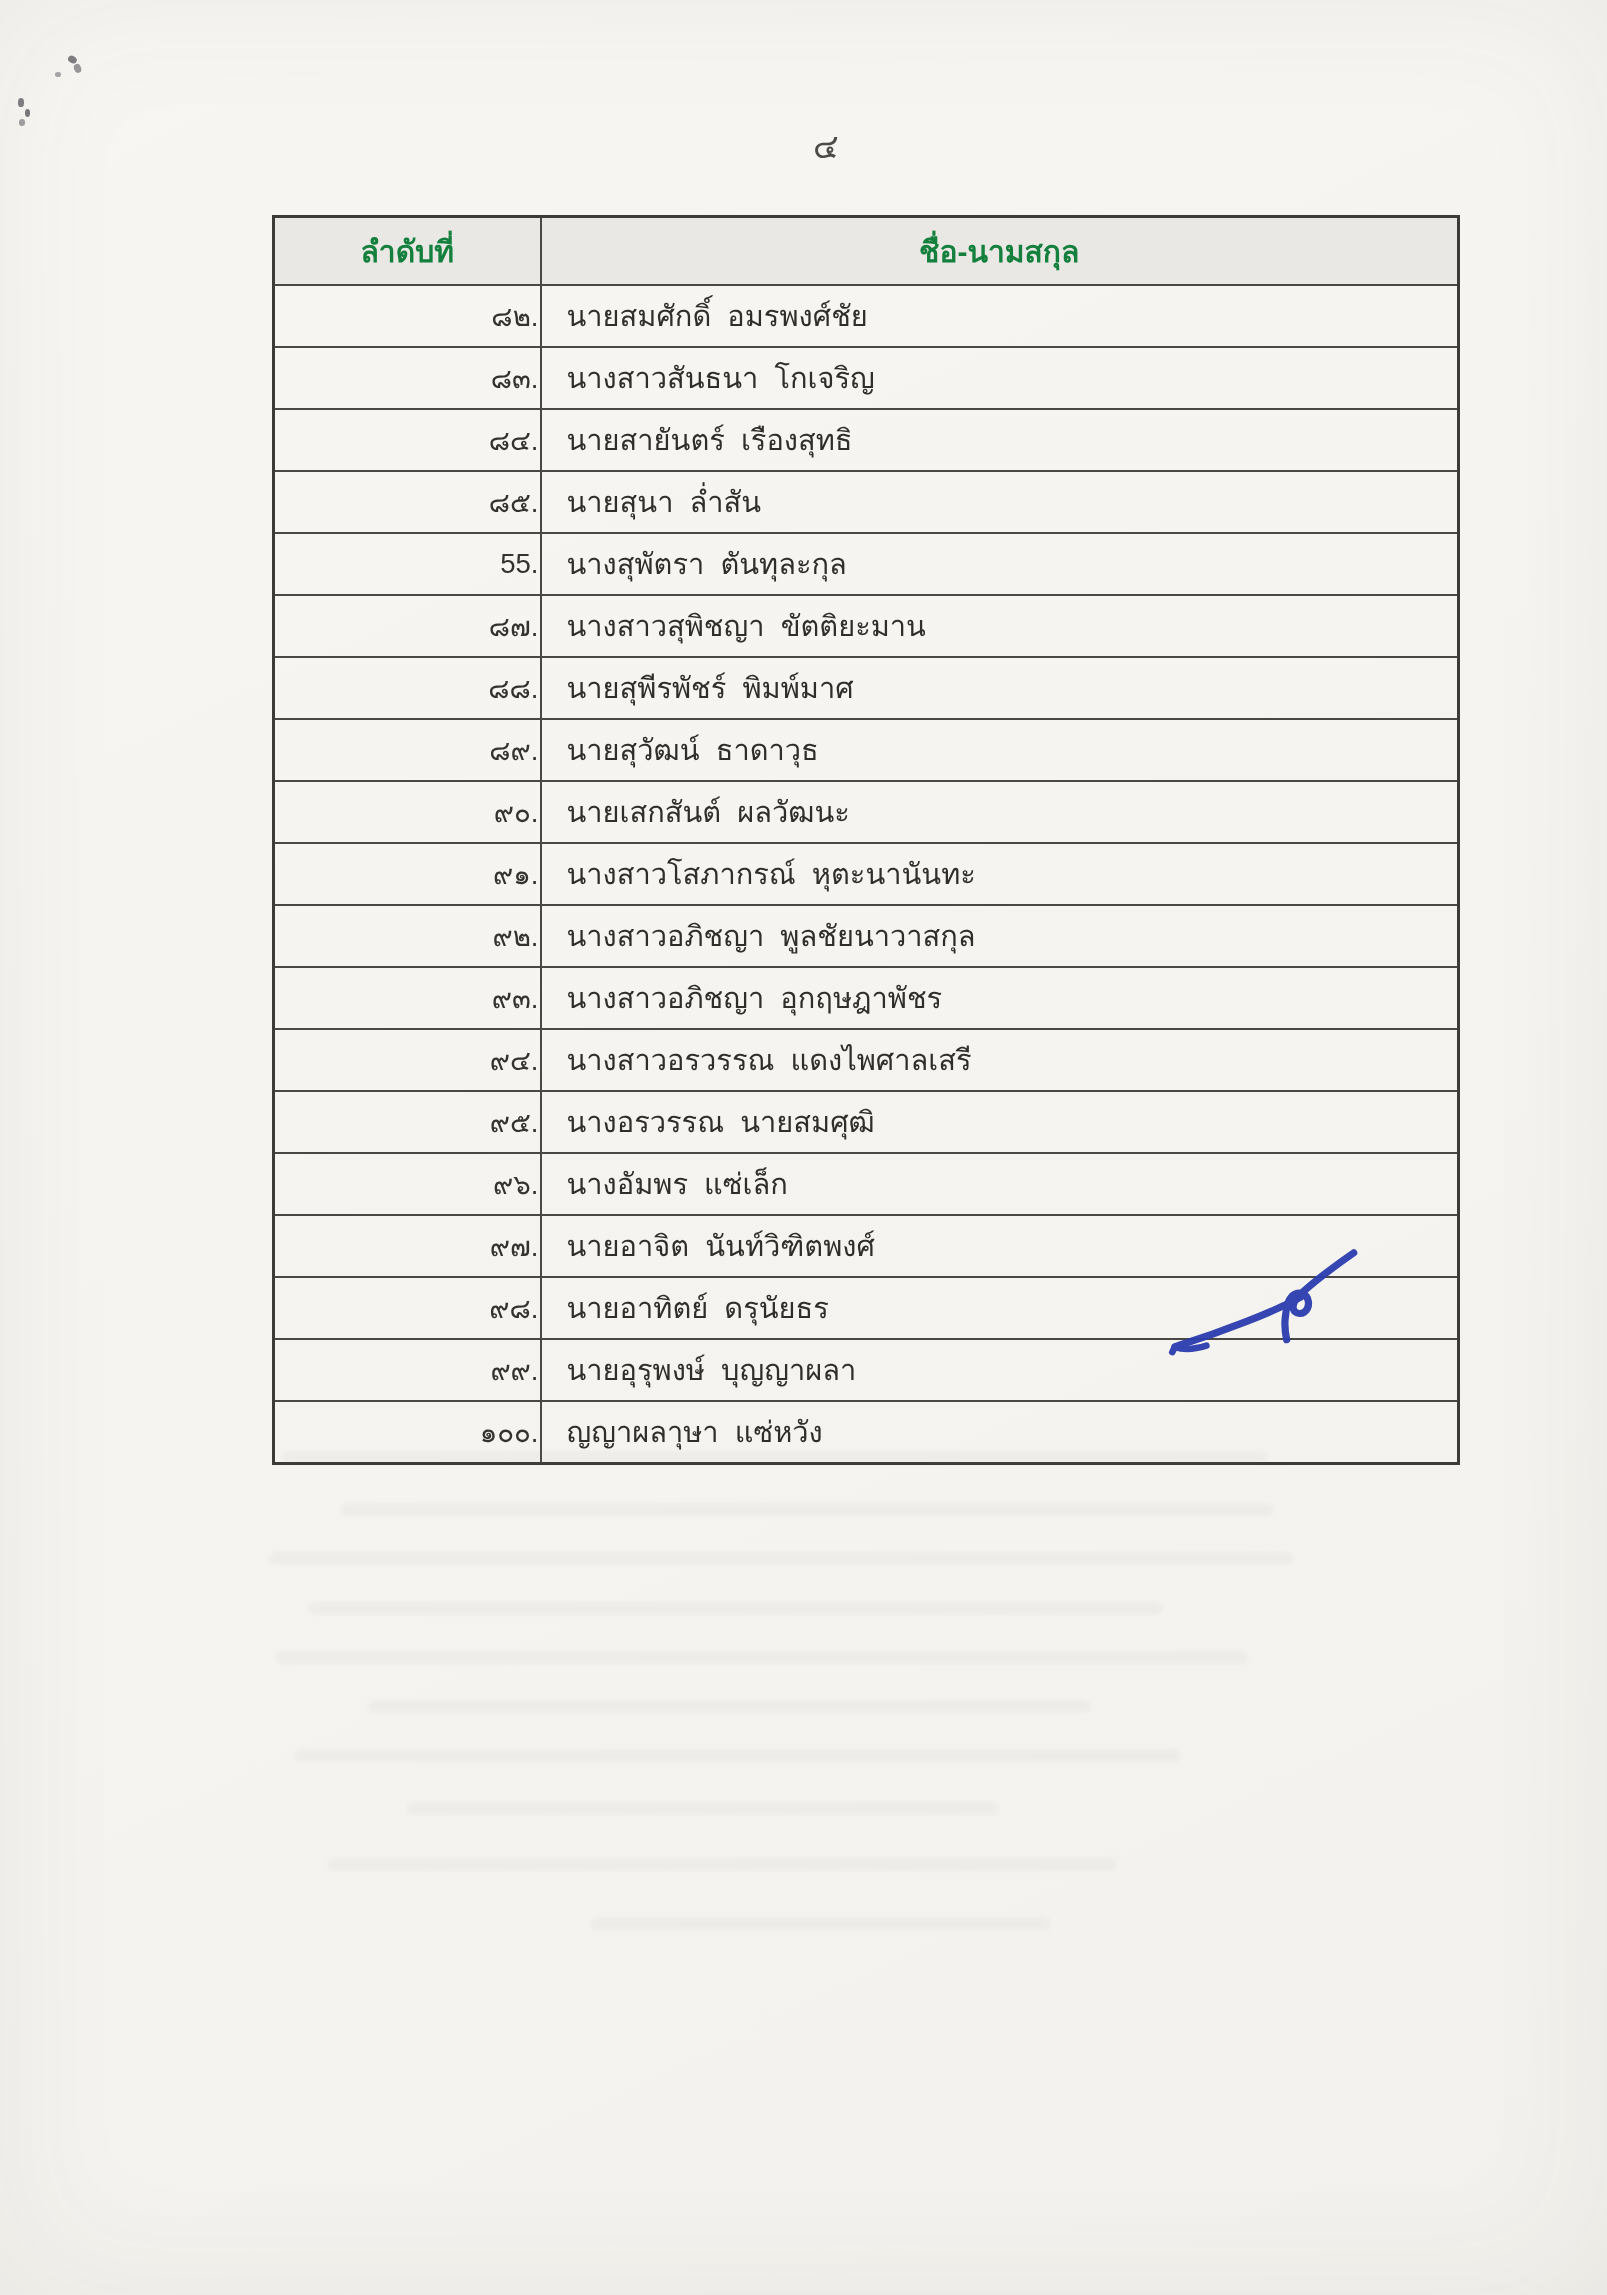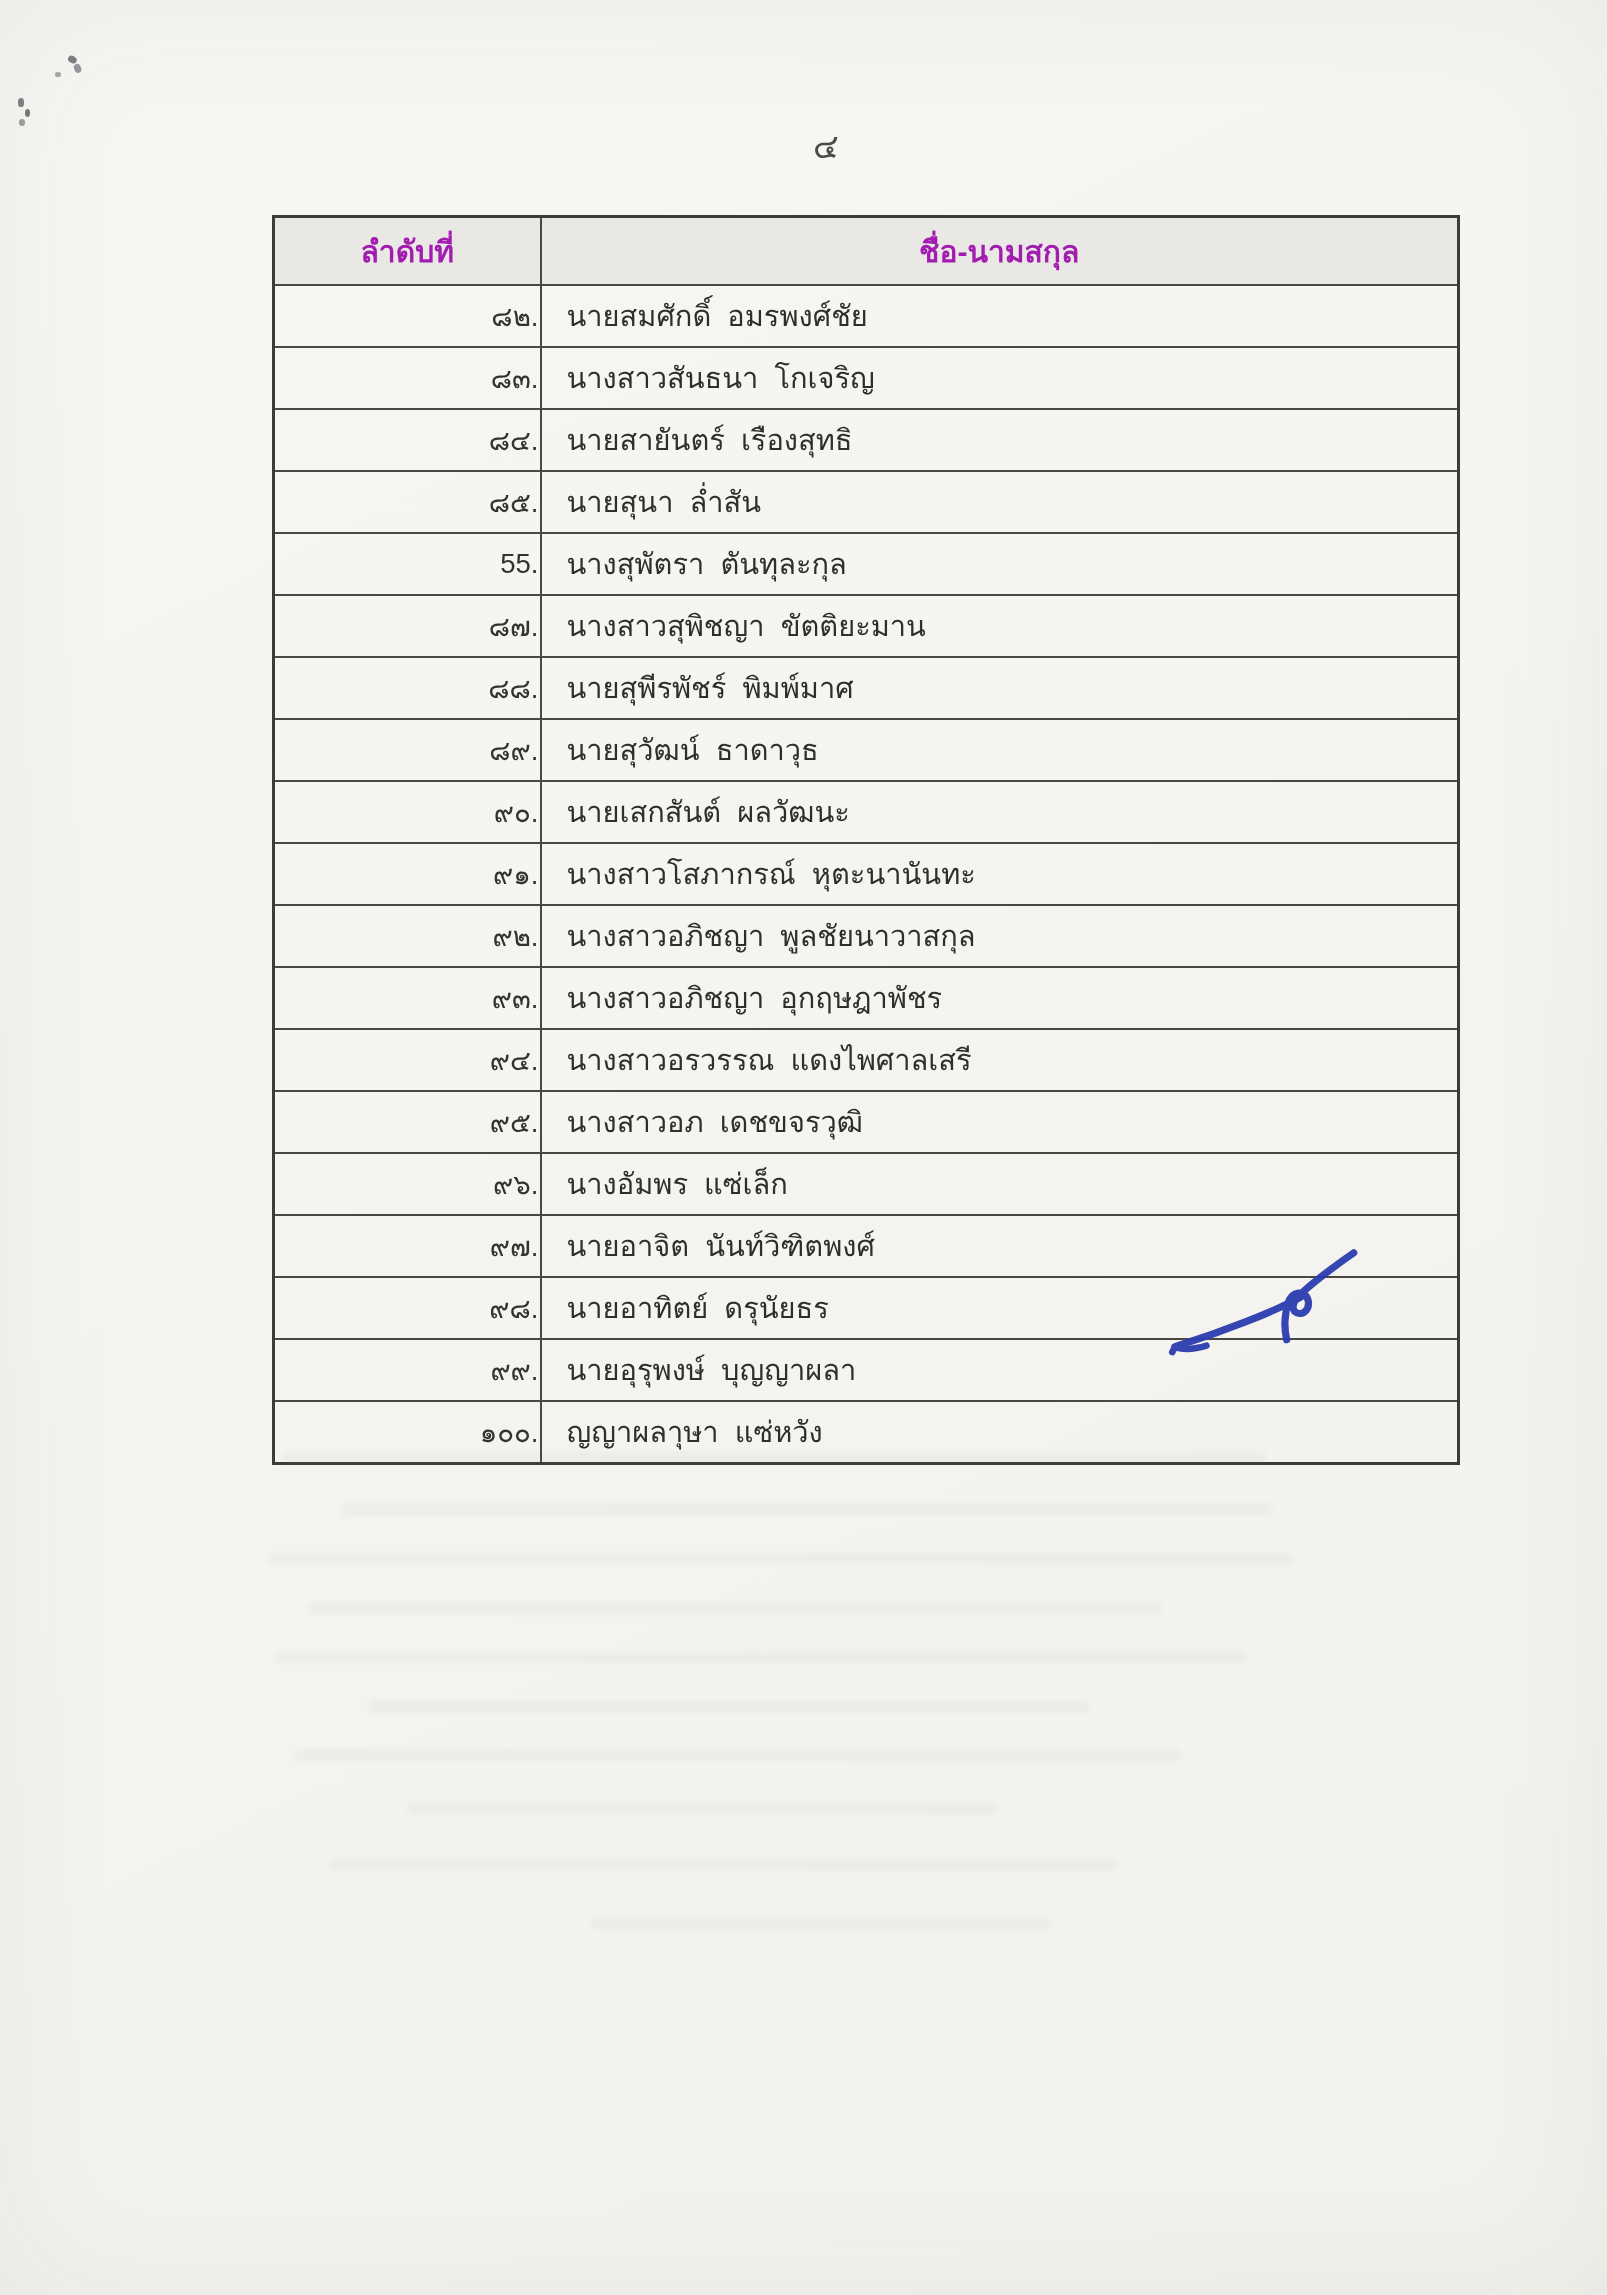--- a/index.html
+++ b/index.html
@@ -20,21 +20,21 @@
   table.roster {
     position:absolute; left:272px; top:215px; width:1185px;
     border-collapse:collapse; table-layout:fixed;
     border:3.3px solid #3d3b37;
   }
   table.roster th, table.roster td { border:2px solid #4a4843; }
   col.c-num  { width:267px; }
   col.c-name { width:918px; }
   thead th {
     height:64px; background:#e9e8e4;
-    font-size:30px; font-weight:bold; color:#a21caf;
+    font-size:30px; font-weight:bold; color:#15803d;
     text-align:center; vertical-align:middle;
   }
   td.num-cell {
     height:58px; text-align:right; vertical-align:middle;
     font-size:27.6px; color:#34332f; background:transparent;
   }
   td.name-cell {
     padding-left:25px; font-size:29px; color:#2f2e2b;
     vertical-align:middle; white-space:pre; background:transparent;
   }
@@ -124,21 +124,21 @@
         <tr>
           <td class="num-cell">๙๓.</td>
           <td class="name-cell">นางสาวอภิชญา  อุกฤษฎาพัชร</td>
         </tr>
         <tr>
           <td class="num-cell">๙๔.</td>
           <td class="name-cell">นางสาวอรวรรณ  แดงไพศาลเสรี</td>
         </tr>
         <tr>
           <td class="num-cell">๙๕.</td>
-          <td class="name-cell">นางสาวอภ  เดชขจรวุฒิ</td>
+          <td class="name-cell">นางอรวรรณ  นายสมศุฒิ</td>
         </tr>
         <tr>
           <td class="num-cell">๙๖.</td>
           <td class="name-cell">นางอัมพร  แซ่เล็ก</td>
         </tr>
         <tr>
           <td class="num-cell">๙๗.</td>
           <td class="name-cell">นายอาจิต  นันท์วิฑิตพงศ์</td>
         </tr>
         <tr>

